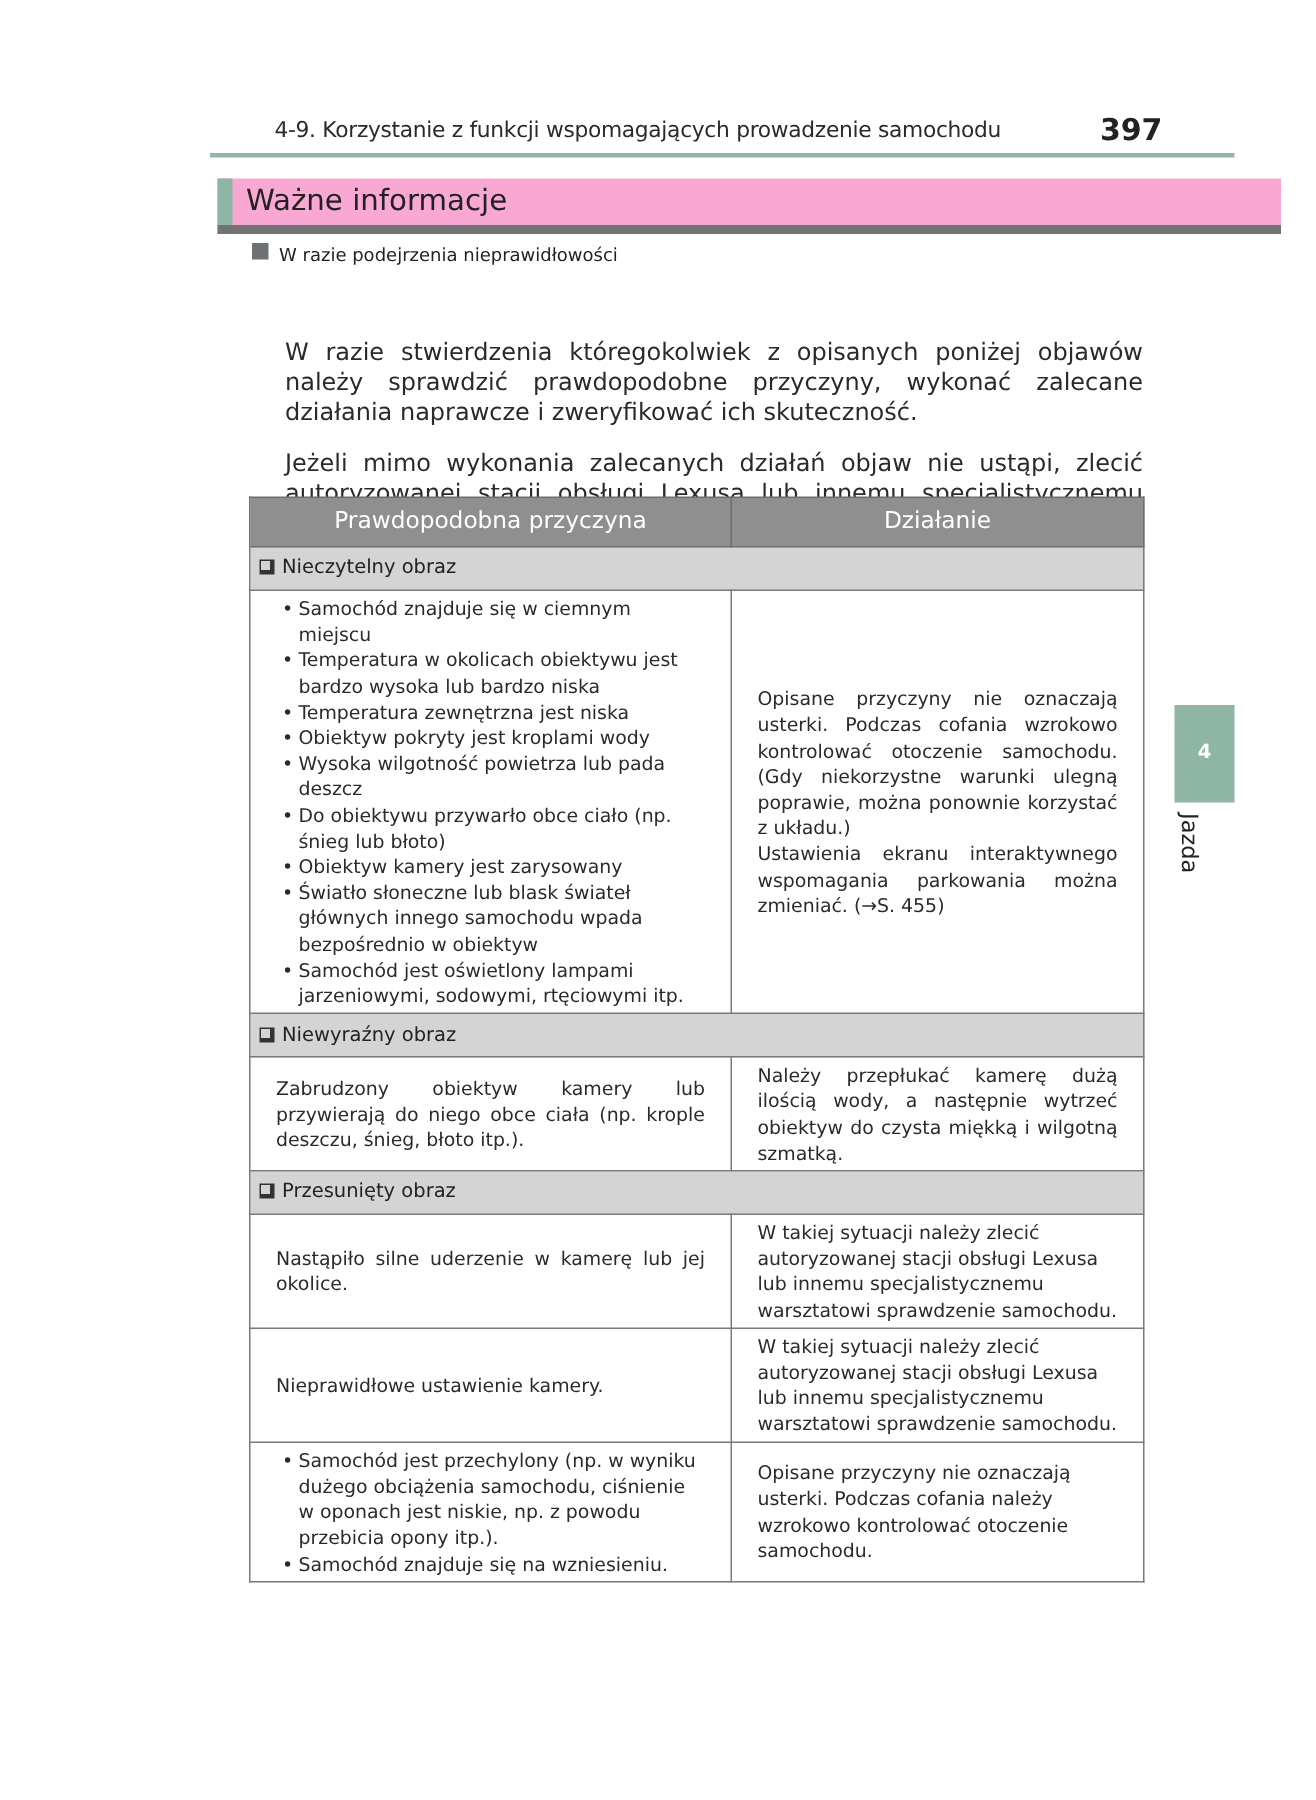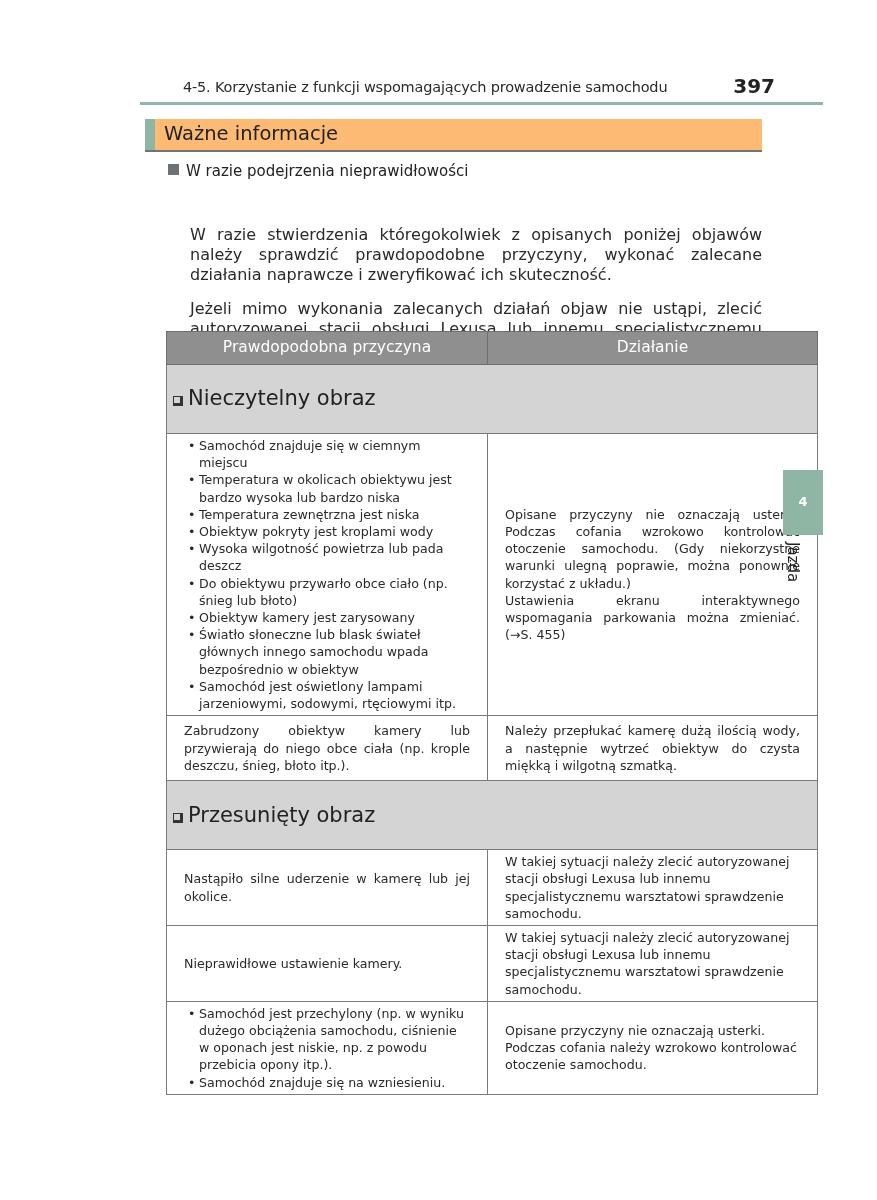--- a/index.html
+++ b/index.html
@@ -1,47 +1,47 @@
 <!DOCTYPE html>
 <html><head>
 <meta charset="utf-8">
 <style>
   html, body { margin:0; padding:0; }
   body { width:877px; height:1200px; background:#ffffff; position:relative; font-family:"DejaVu Sans", sans-serif; color:#222; overflow:hidden; }
   .running-head { position:absolute; left:183px; top:76px; width:592px; height:24px; }
   .running-head .title { position:absolute; left:0; top:3px; font-size:14.5px; color:#2a2a2a; letter-spacing:-0.2px; }
   .running-head .pageno { position:absolute; right:0; top:-2px; font-size:20px; font-weight:bold; color:#222;margin-left:19px; }
   .head-rule { position:absolute; left:140px; top:102px; width:683px; height:3px; background:#93b5a8; }
-  .section-bar { position:absolute; left:145px; top:119px; width:617px; height:31px; background:#fdba74; border-bottom:2px solid #737373; }
+  .section-bar { position:absolute; left:145px; top:119px; width:709px; height:31px; background:#f9a8d4; border-bottom:6px solid #737373; }
   .section-bar .accent { position:absolute; left:0; top:0; width:10px; height:31px; background:#8fb5a4; }
   .section-bar .label { position:absolute; left:19px; top:3px; font-size:19.5px; color:#222; }
-  .sub-head { position:absolute; left:168px; top:162px; font-size:15px; color:#222; }
+  .sub-head { position:absolute; left:168px; top:162px; font-size:12px; color:#222; }
   .sub-head .square { display:inline-block; width:11px; height:11px; background:#6d7277; margin-right:7px; vertical-align:1px; }
   .para { position:absolute; left:190px; width:572px; font-size:16px; line-height:20px; text-align:justify; color:#2a2a2a;margin-top:40px; }
   .p1 { top:185px; }
   .p2 { top:259px; }
-  table.trouble { position:absolute; left:166px; top:331px; width:652px; border-collapse:collapse; font-size:12.6px; line-height:17.2px; color:#2a2a2a; }
+  table.trouble { position:absolute; left:166px; top:331px; width:597px; border-collapse:collapse; font-size:12.6px; line-height:17.2px; color:#2a2a2a; }
   table.trouble th { background:#8f8f8f; color:#fff; font-weight:normal; font-size:15.5px; height:30px; border:1px solid #6e6e6e; }
   table.trouble td { border:1px solid #7a7a7a; vertical-align:middle; padding:3px 17px; }
-  table.trouble tr.cat td { background:#d4d4d4; font-size:21px; height:26px; padding:21px 6px; color:#222; }
+  table.trouble tr.cat td { background:#d4d4d4; font-size:13px; height:26px; padding:1px 6px; color:#222; }
   .cb { display:inline-block; width:10px; height:10px; border:1.4px solid #333; border-right-width:3px; border-bottom-width:3px; margin-right:5px; vertical-align:-1px; box-sizing:border-box; }
   td.cause { width:286px; }
   td.justify { text-align:justify; }
   ul.b { list-style:none; margin:0; padding:0; }
   ul.b li { padding-left:15px; position:relative; }
   ul.b li:before { content:"•"; position:absolute; left:4px; top:0; }
   .side-tab { position:absolute; left:783px; top:470px; width:40px; height:65px; background:#8fb5a4; }
   .side-tab .num { position:absolute; left:0; width:40px; top:24px; text-align:center; color:#fff; font-size:13px; font-weight:bold; }
   .side-label { position:absolute; left:782px; top:542px; width:20px; height:60px; font-size:15px; color:#222; writing-mode:vertical-rl; }
 </style>
 </head>
 <body>
 
 <div class="running-head">
-  <span class="title">4-5. Korzystanie z funkcji wspomagających prowadzenie samochodu</span>
+  <span class="title">4-9. Korzystanie z funkcji wspomagających prowadzenie samochodu</span>
   <span class="pageno">397</span>
 </div>
 <div class="head-rule"></div>
 
 <div class="section-bar">
   <div class="accent"></div>
   <span class="label">Ważne informacje</span>
 </div>
 
 <div class="sub-head">
@@ -76,20 +76,23 @@
           <li>Światło słoneczne lub blask świateł głównych innego samochodu wpada bezpośrednio w obiektyw</li>
           <li>Samochód jest oświetlony lampami jarzeniowymi, sodowymi, rtęciowymi itp.</li>
         </ul>
       </td>
       <td class="justify">
         <div>Opisane przyczyny nie oznaczają usterki. Podczas cofania wzrokowo kontrolować otoczenie samochodu. (Gdy niekorzystne warunki ulegną poprawie, można ponownie korzystać z układu.)</div>
         <div>Ustawienia ekranu interaktywnego wspomagania parkowania można zmieniać. (→S. 455)</div>
       </td>
     </tr>
 
+    <tr class="cat">
+      <td colspan="2"><span class="cb"></span><span>Niewyraźny obraz</span></td>
+    </tr>
     <tr>
       <td class="cause justify" style="height:58px;">Zabrudzony obiektyw kamery lub przywierają do niego obce ciała (np. krople deszczu, śnieg, błoto itp.).</td>
       <td class="justify">Należy przepłukać kamerę dużą ilością wody, a następnie wytrzeć obiektyw do czysta miękką i wilgotną szmatką.</td>
     </tr>
 
     <tr class="cat">
       <td colspan="2"><span class="cb"></span><span>Przesunięty obraz</span></td>
     </tr>
     <tr>
       <td class="cause justify" style="height:62px;">Nastąpiło silne uderzenie w kamerę lub jej okolice.</td>

